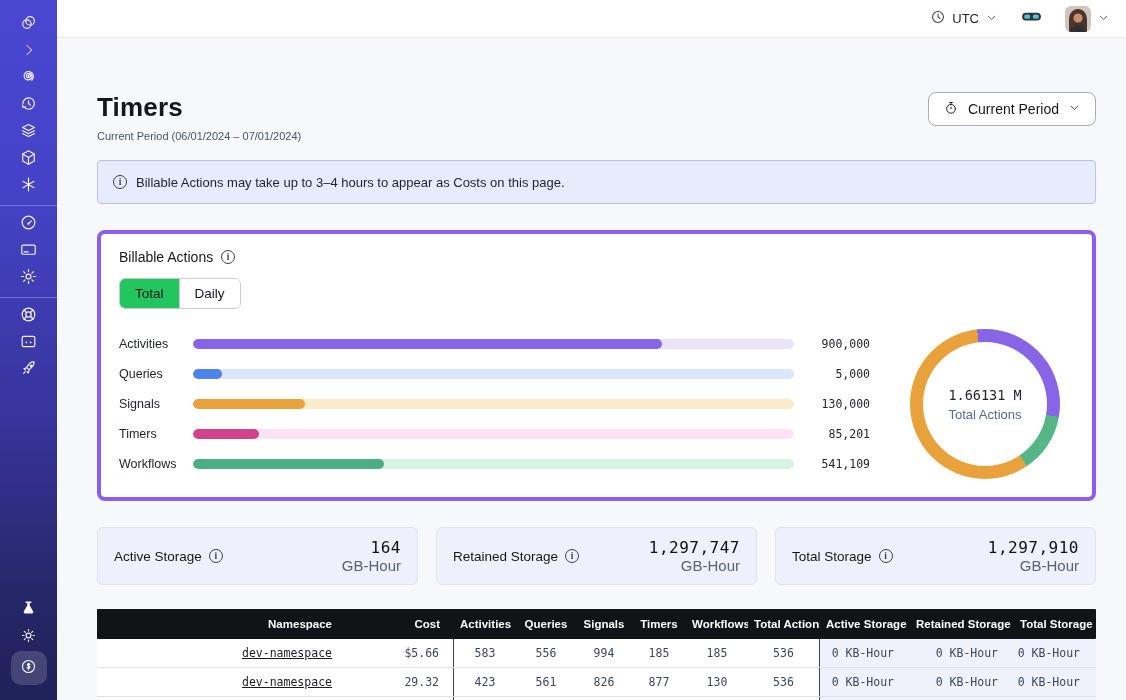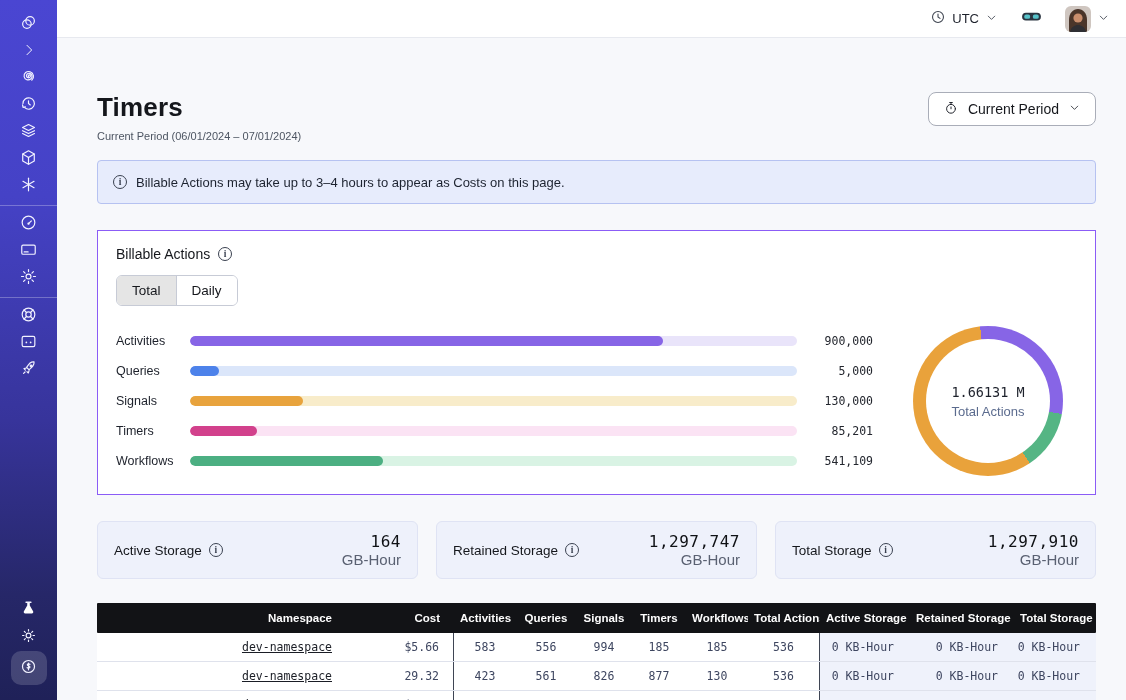--- a/index.html
+++ b/index.html
@@ -56,29 +56,29 @@
     min-height:44px; display:flex; align-items:center; gap:9px; padding:0 15px;
     font-size:13px; color:#1d2330;
   }
   .info-circle {
     width:14px; height:14px; flex:0 0 14px; border:1.2px solid #3a4150; border-radius:50%;
     display:inline-flex; align-items:center; justify-content:center;
     font-size:9.5px; font-weight:600; color:#3a4150; font-family:"Liberation Serif",serif;
   }
   .info-circle::after { content:"i"; }
 
-  .card { background:#fff; border:1px solid #8b5cf6; border-radius:0; }
+  .card { background:#fff; border:4px solid #8b5cf6; border-radius:8px; }
 
   
   .billable-card { margin-top:26px; padding:15px 18px 18px 18px; }
   .card-title-row { display:flex; align-items:center; gap:8px; }
   .card-title { font-size:14px; font-weight:500; color:#15171c; }
   .seg-control { display:inline-flex; margin-top:13px; border:1px solid #c7cbd6; border-radius:6px; overflow:hidden; background:#fff; }
   .seg-tab { padding:7px 15px; font-size:13.5px; color:#15171c; cursor:pointer; background:#fff; border:none; font-family:inherit; }
-  .seg-tab.active { background:#e5e5e5;text-align:center; }
+  .seg-tab.active { background:#22c55e;text-align:center; }
   .seg-tab + .seg-tab { border-left:1px solid #c7cbd6; }
 
   .chart-wrap { display:flex; align-items:center; margin-top:20px; }
   .bars { flex:1; display:flex; flex-direction:column; gap:16px; min-width:0; padding-right:26px; }
   .ba-row { display:flex; align-items:center; }
   .ba-label { width:74px; flex:0 0 74px; font-size:12.5px; color:#1d212b; }
   .ba-track { flex:1; height:10px; border-radius:6px; position:relative; overflow:hidden; }
   .ba-fill { position:absolute; left:0; top:0; bottom:0; border-radius:6px; }
   .ba-value { width:62px; flex:0 0 62px; text-align:right; font-size:11.5px; color:#23262e; margin-left:14px; }
 

